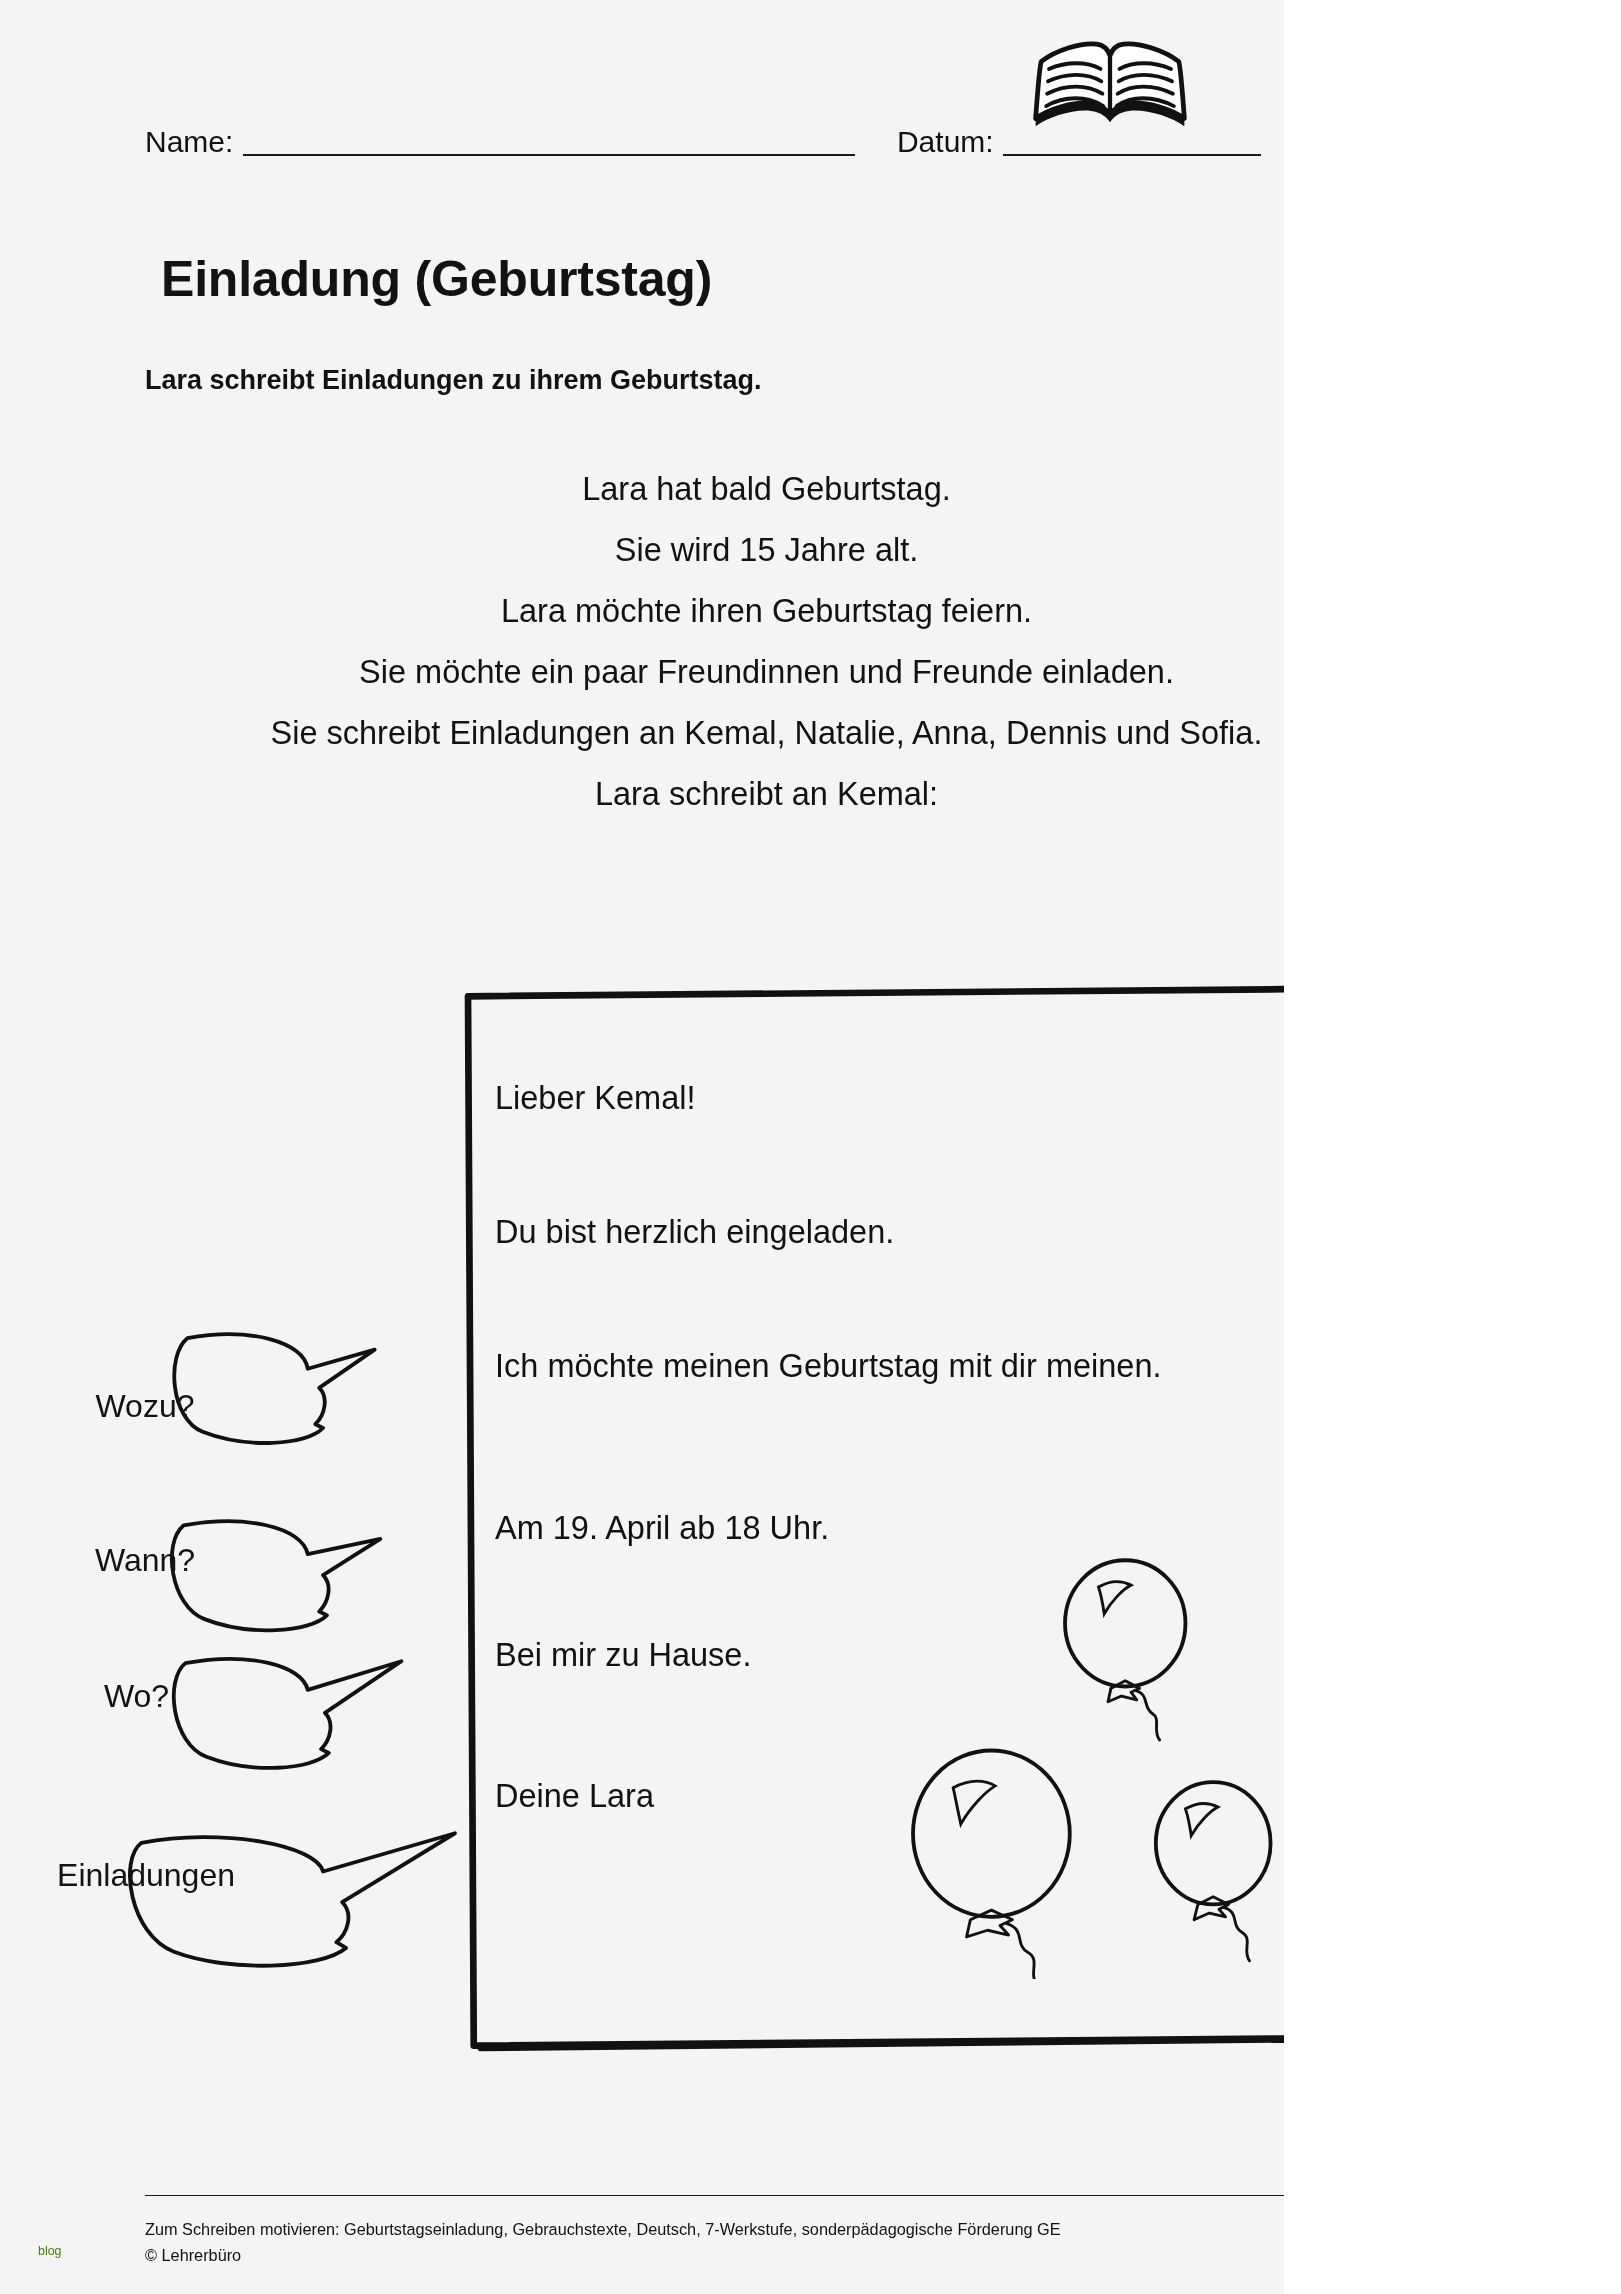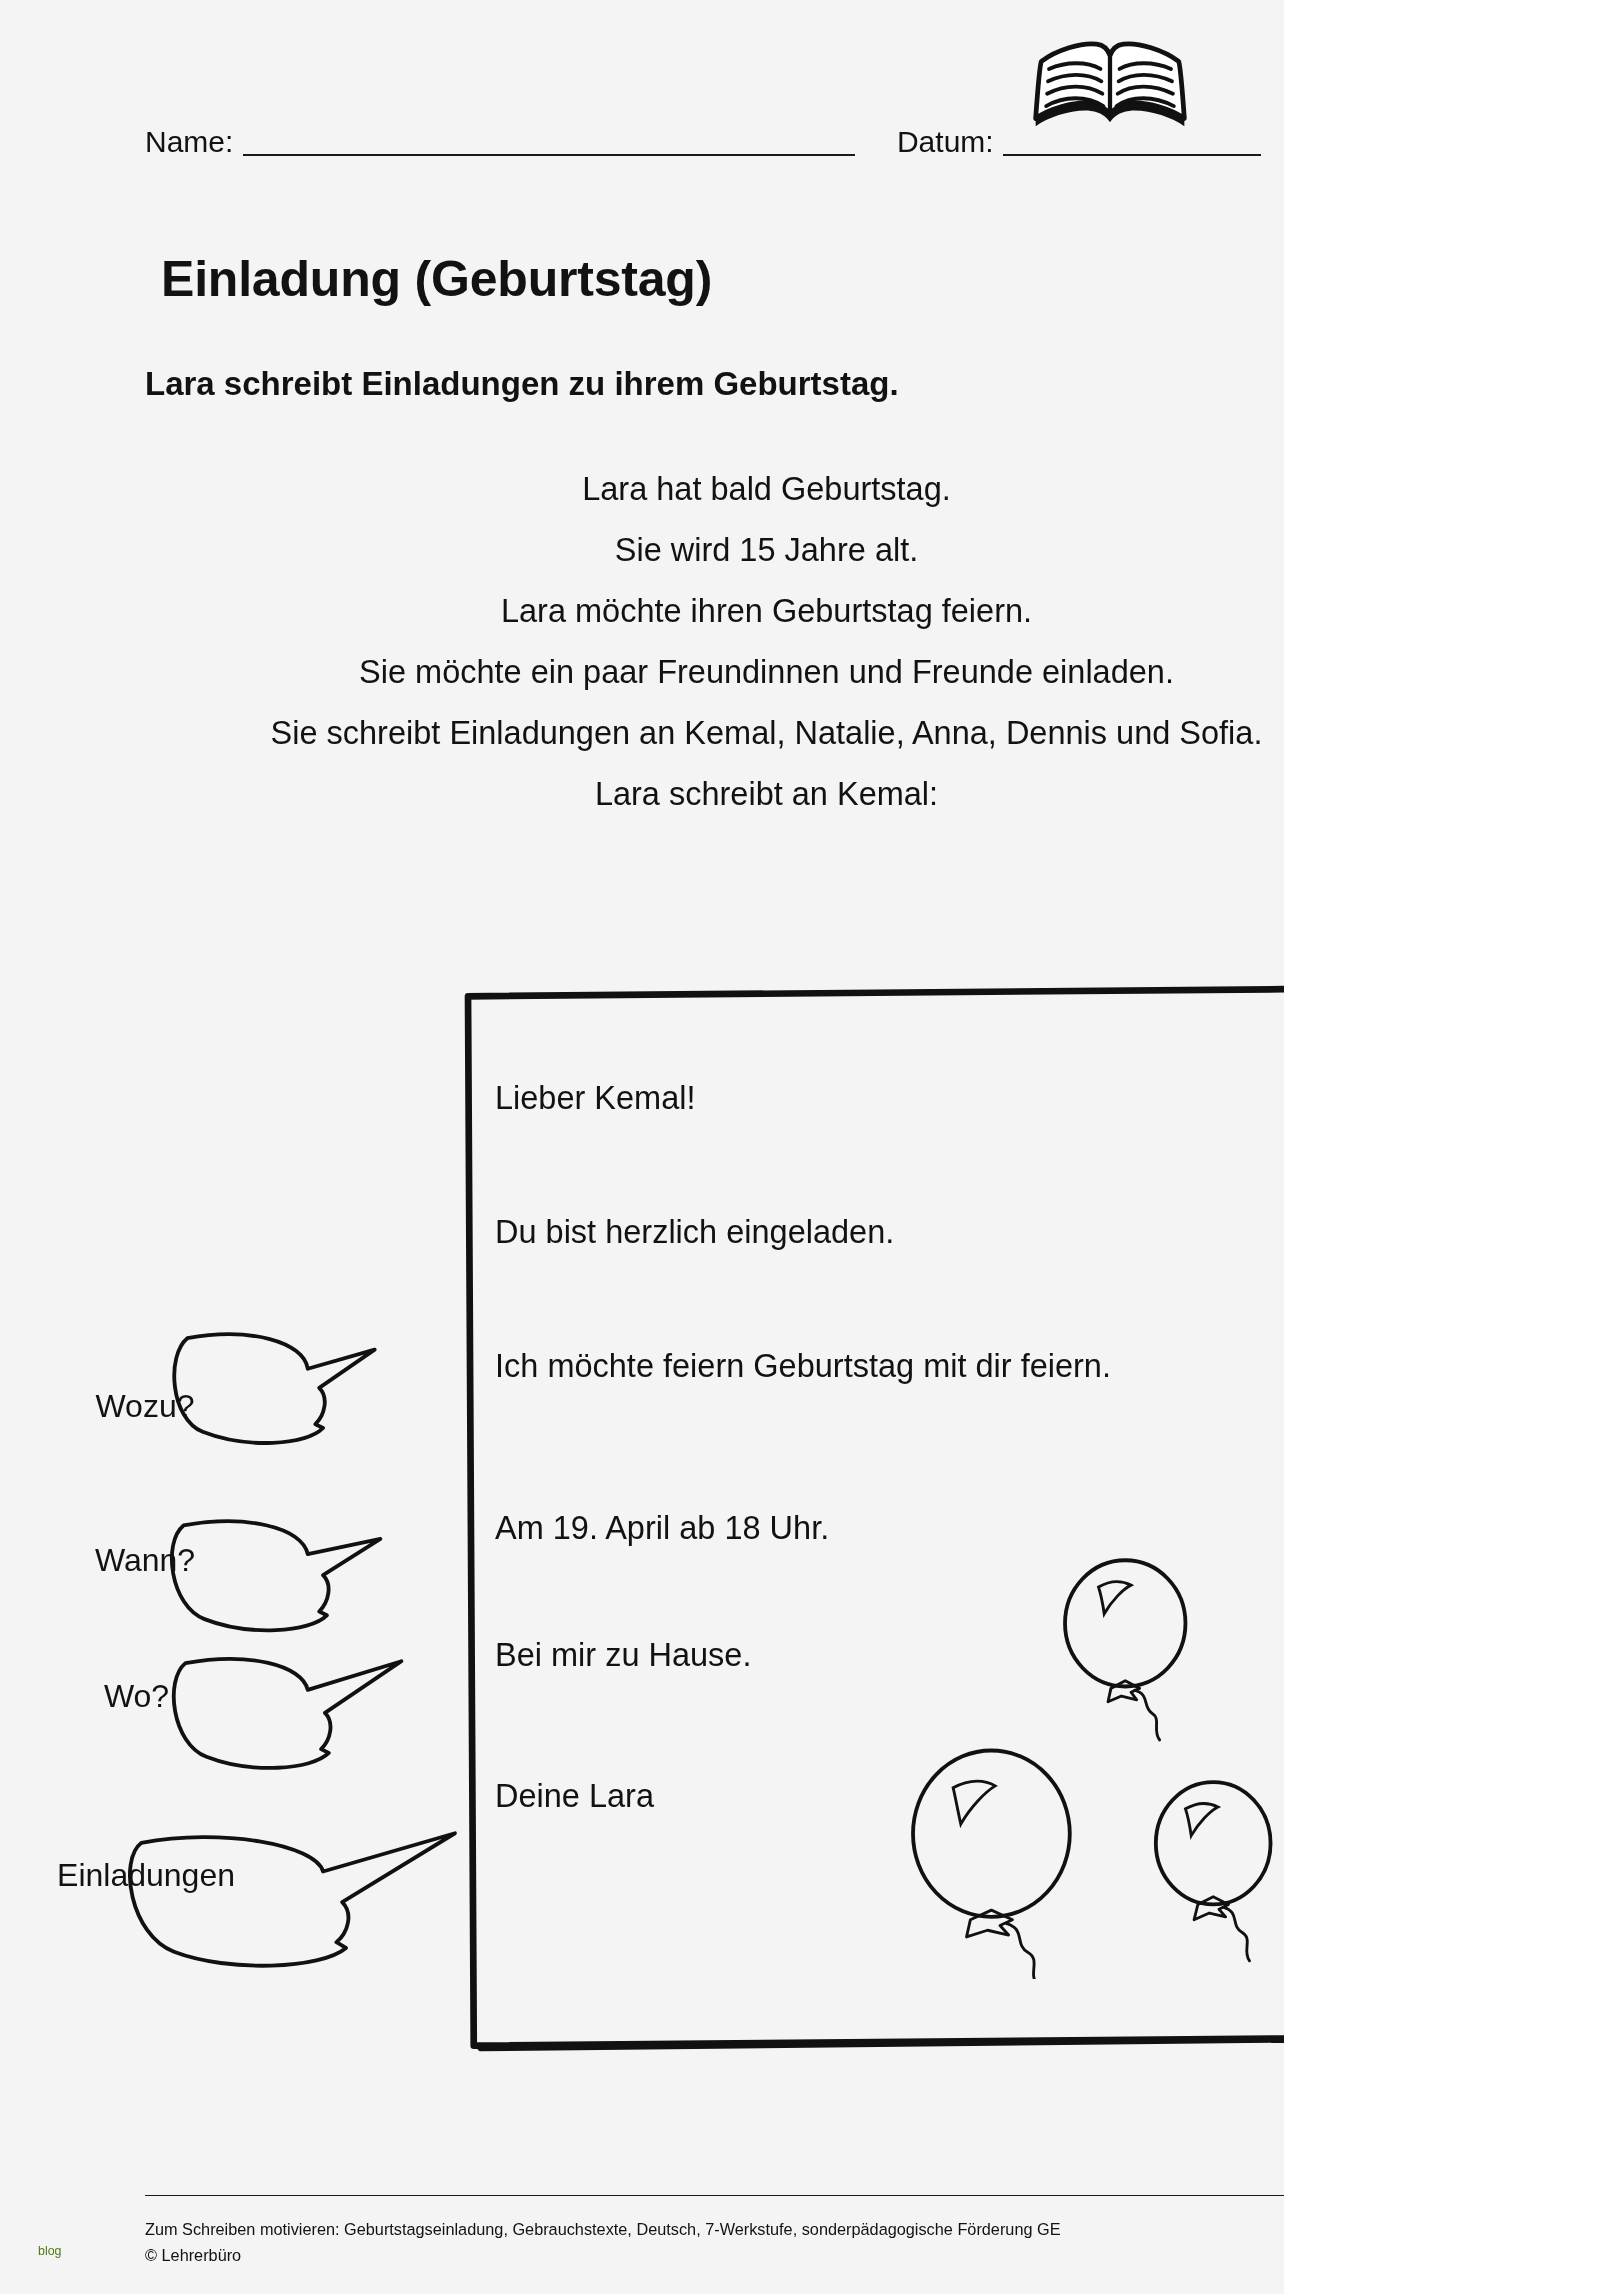--- a/index.html
+++ b/index.html
@@ -58,21 +58,21 @@
     top: 250px;
     font-size: 50px;
     font-weight: bold;
     letter-spacing: -0.2px;
     margin-left: 16px;
   }
   .subtitle {
     position: absolute;
     left: 145px;
     top: 365px;
-    font-size: 33px;
+    font-size: 27px;
     font-weight: bold;
   }
 
   
   .body-block {
     position: absolute;
     left: 145px;
     top: 459px;
     width: 1243px;
     text-align: center;
@@ -212,21 +212,21 @@
       <path d="M22 22 L940 14 L946 1112 L28 1120 Z" fill="none" stroke="#111111" stroke-width="7" stroke-linejoin="round"></path>
 
       <path d="M940 14 L952 18 L958 1116 L946 1112 Z" fill="#111111"></path>
 
       <path d="M28 1120 L946 1112 L958 1116 L34 1126 Z" fill="#111111"></path>
     </svg>
 
     <div class="card-text">
       <div class="card-line cl-0">Lieber Kemal!</div>
       <div class="card-line cl-1">Du bist herzlich eingeladen.</div>
-      <div class="card-line cl-2">Ich möchte feiern Geburtstag mit dir feiern.</div>
+      <div class="card-line cl-2">Ich möchte meinen Geburtstag mit dir meinen.</div>
       <div class="card-line cl-3">Am 19. April ab 18 Uhr.</div>
       <div class="card-line cl-4">Bei mir zu Hause.</div>
       <div class="card-line cl-5">Deine Lara</div>
     </div>
 
     <svg class="balloons" viewBox="0 0 500 500">
 
       <g>
         <ellipse cx="290" cy="128" rx="63" ry="66" fill="none" stroke="#111111" stroke-width="4"></ellipse>
         <path d="M262 90 C276 82 288 84 296 88 C288 92 276 104 268 118 C266 104 264 96 262 90 Z" fill="none" stroke="#111111" stroke-width="3"></path>

